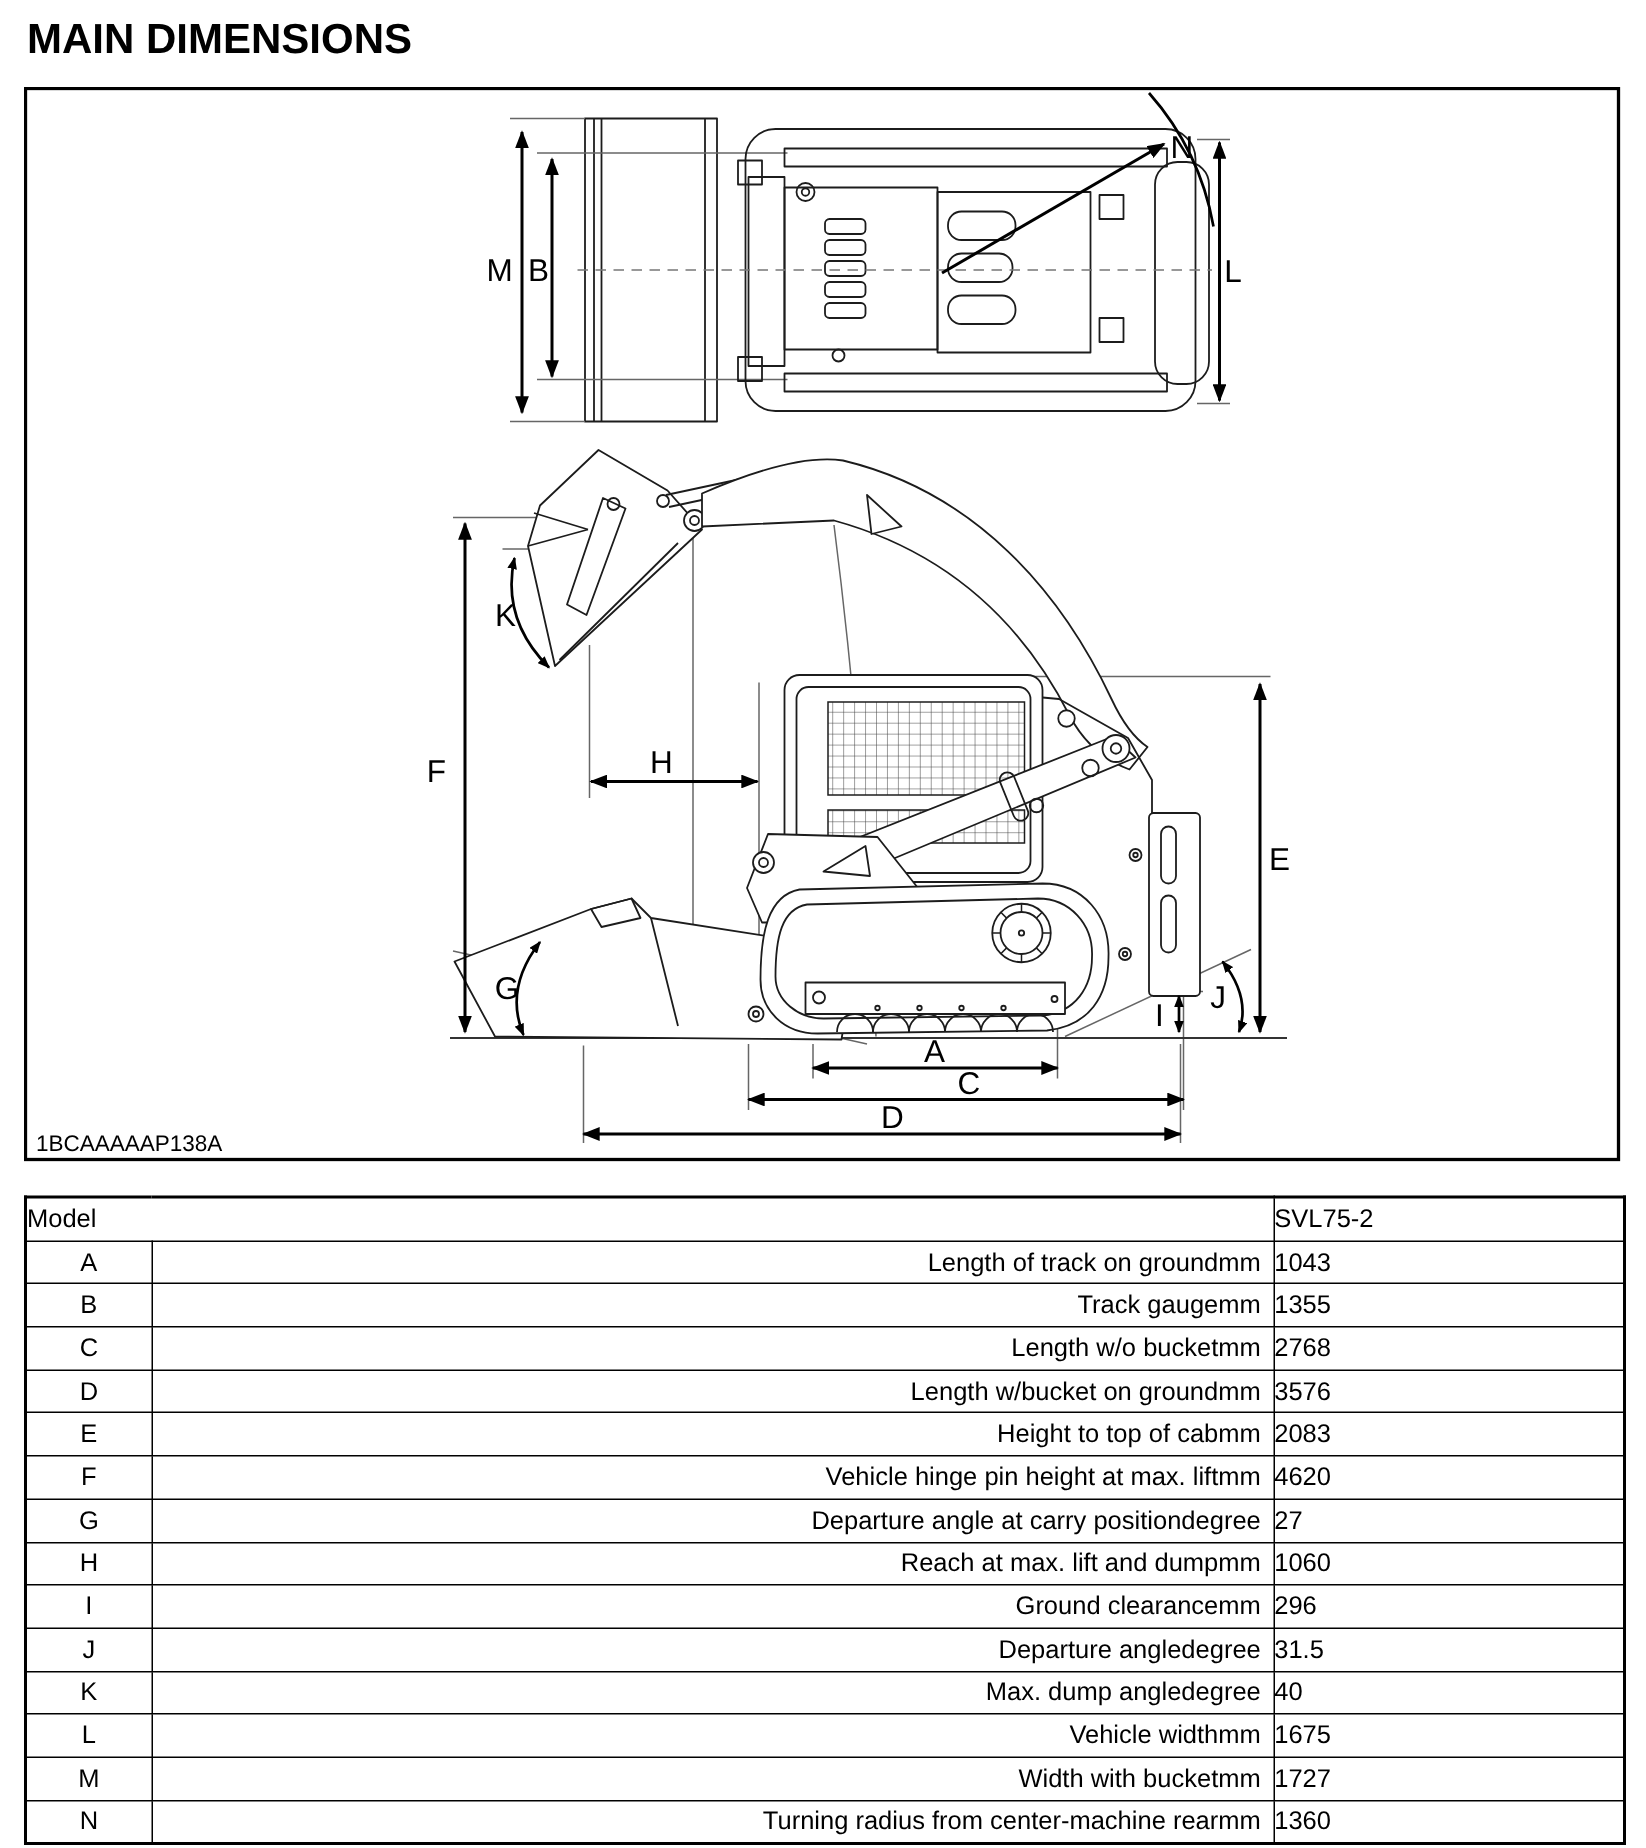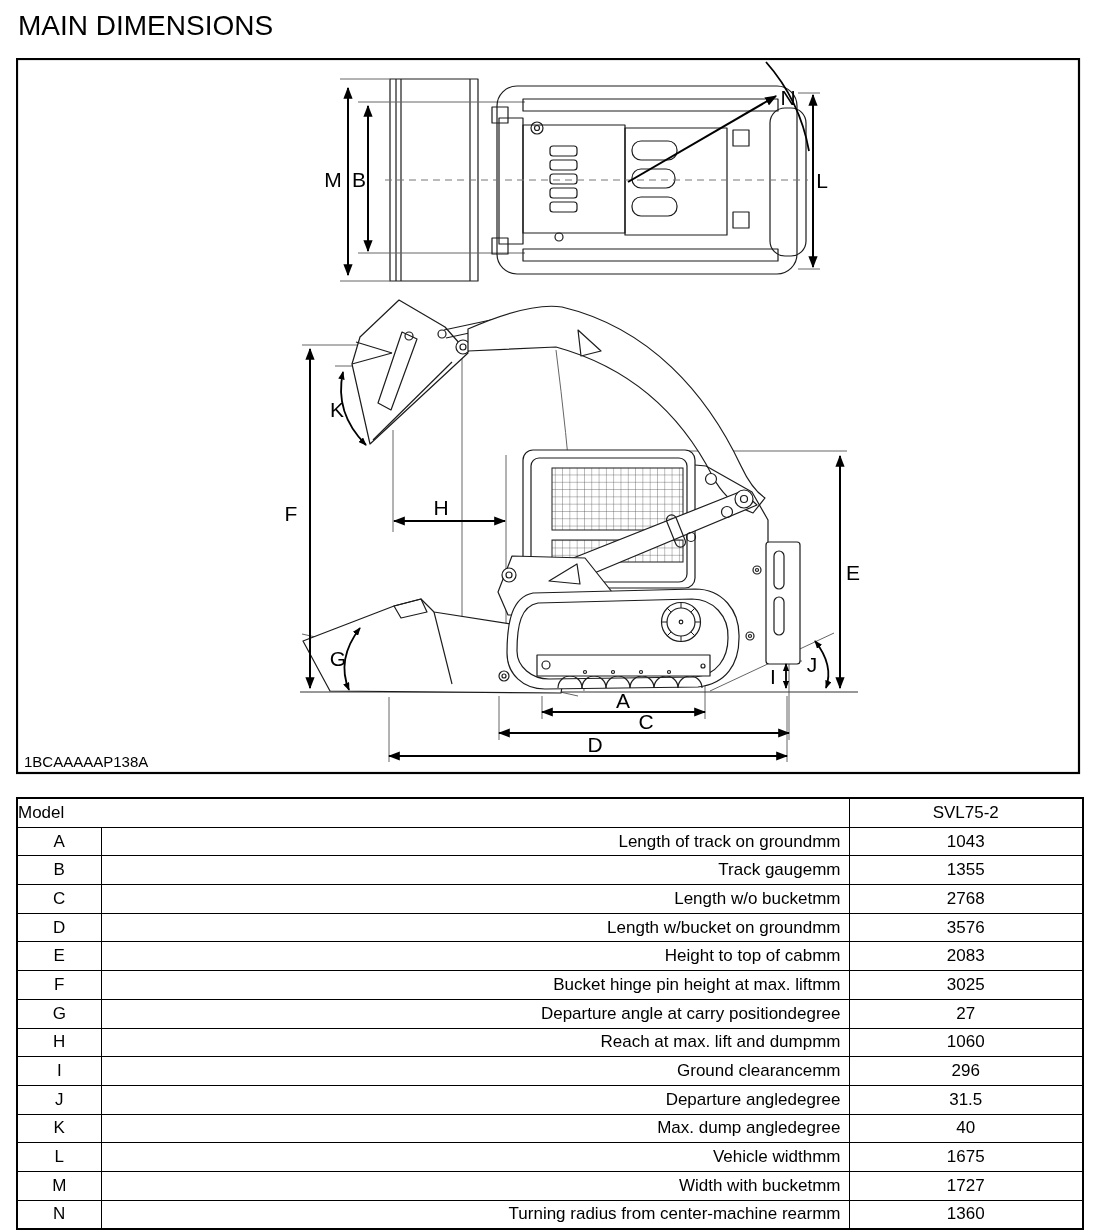--- a/index.html
+++ b/index.html
@@ -1,33 +1,33 @@
 <!DOCTYPE html>
 <html><head>
 <meta charset="utf-8">
 <style>
   html,body{margin:0;padding:0;background:#fff;}
   body{width:1097px;height:1232px;position:relative;font-family:"Liberation Sans",sans-serif;color:#000;}
-  .page-title{position:absolute;left:18px;top:10px;font-size:28px;font-weight:normal;letter-spacing:0px;margin:0;}
+  .page-title{position:absolute;left:18px;top:10px;font-size:28px;font-weight:bold;letter-spacing:0px;margin:0;}
   .diagram-wrap{position:absolute;left:16px;top:58px;width:1065px;height:717px;}
   svg{display:block;}
   .dim{stroke:#000;stroke-width:2;fill:none;}
   .dimS{stroke:#000;stroke-width:1.8;fill:none;}
   .thin{stroke:#666;stroke-width:1;fill:none;}
   .gnd{stroke:#333;stroke-width:1.2;fill:none;}
   .art{stroke:#1c1c1c;stroke-width:1.2;fill:none;stroke-linejoin:round;}
   .artw{stroke:#1c1c1c;stroke-width:1.2;fill:#fff;stroke-linejoin:round;}
   .lbl{font-family:"Liberation Sans",sans-serif;font-size:21px;fill:#000;text-anchor:middle;}
   .code{font-family:"Liberation Sans",sans-serif;font-size:15px;fill:#000;}
   table.spec{position:absolute;left:16px;top:797px;width:1066px;border-collapse:collapse;table-layout:fixed;font-size:17px;border:2.5px solid #000;}
   table.spec td{border:1.6px solid #000;height:27.7px;padding:0;vertical-align:middle;overflow:hidden;white-space:nowrap;}
   td.c-letter{width:84px;text-align:center;}
   td.c-desc{width:748px;}
   td.c-desc .descwrap{display:flex;justify-content:flex-end;align-items:center;padding:0 8px 0 12px;}
-  td.c-val{width:234px;text-align:center;}
+  td.c-val{width:234px;text-align:left;}
   td.c-model{padding-left:10px;text-align:left;}
 </style>
 </head>
 <body>
 
 <h1 class="page-title">MAIN DIMENSIONS</h1>
 
 <div class="diagram-wrap">
 <svg width="1065" height="717" viewBox="16 58 1065 717" xmlns="http://www.w3.org/2000/svg">
   <defs>
@@ -297,25 +297,25 @@
             <span>Height to top of cab</span>
             <span>mm</span>
           </div>
         </td>
       <td class="c-val">2083</td>
     </tr>
     <tr>
       <td class="c-letter">F</td>
       <td class="c-desc">
           <div class="descwrap">
-            <span>Bucket hinge pin height at max. lift</span>
-            <span>mm</span>
-          </div>
-        </td>
-      <td class="c-val">3025</td>
+            <span>Vehicle hinge pin height at max. lift</span>
+            <span>mm</span>
+          </div>
+        </td>
+      <td class="c-val">4620</td>
     </tr>
     <tr>
       <td class="c-letter">G</td>
       <td class="c-desc">
           <div class="descwrap">
             <span>Departure angle at carry position</span>
             <span>degree</span>
           </div>
         </td>
       <td class="c-val">27</td>

